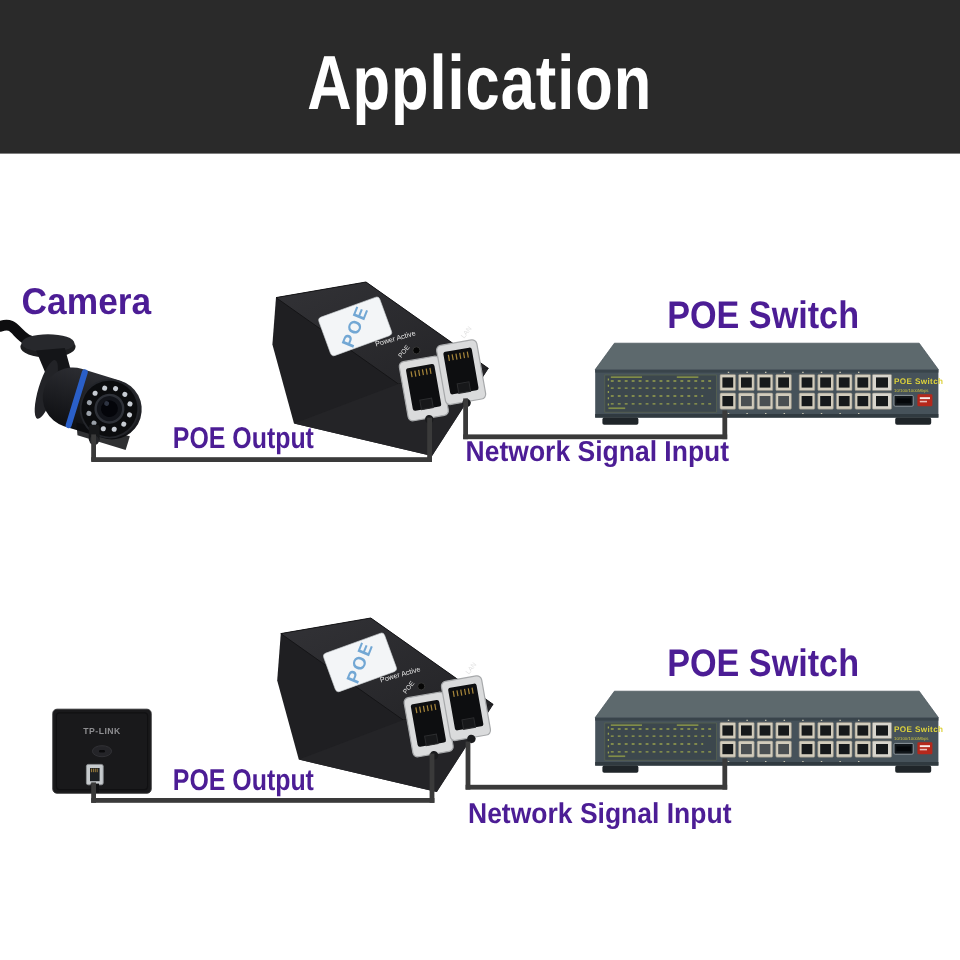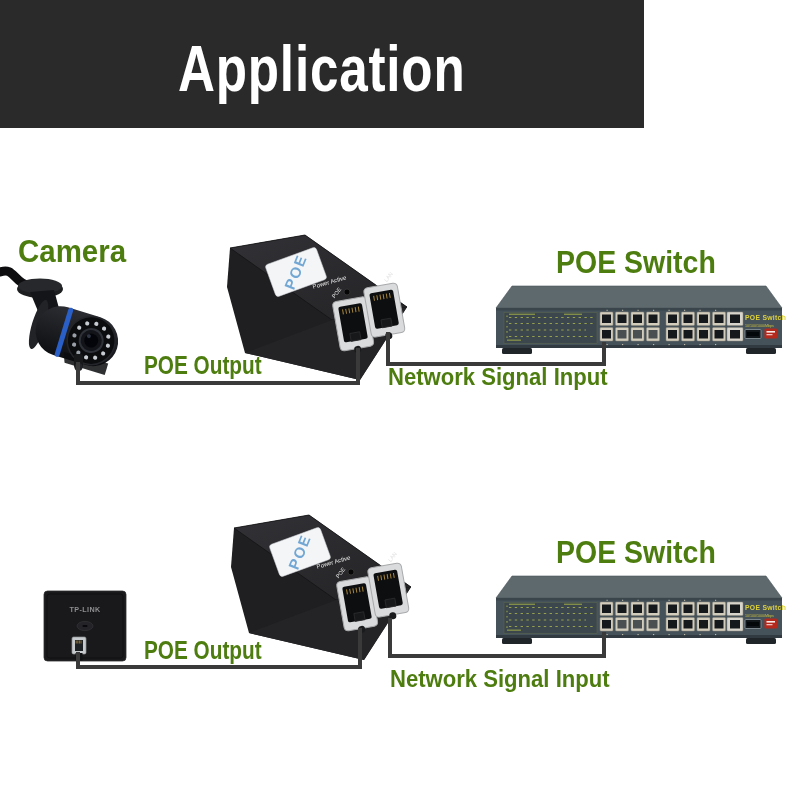--- a/index.html
+++ b/index.html
@@ -1,28 +1,28 @@
 <!DOCTYPE html>
 <html><head>
 <meta charset="utf-8">
 <style>
   html,body{margin:0;padding:0;background:#ffffff;}
   .canvas{
     position:relative;width:800px;height:800px;background:#ffffff;overflow:hidden;
     font-family:"Liberation Sans", sans-serif;
   }
   .app-header{
-    position:absolute;left:0;top:0;width:644px;height:128px;background:#2a2a2a;
+    position:absolute;left:0;top:0;width:800px;height:128px;background:#2a2a2a;
     display:flex;align-items:center;justify-content:center;
   }
   .app-title{
     color:#ffffff;font-size:64px;font-weight:bold;line-height:1;
     transform:scaleX(0.8);transform-origin:center;letter-spacing:1px;margin-top:10px;
   }
-  .lbl{position:absolute;color:#4d7c0f;font-weight:bold;line-height:1;white-space:nowrap;text-align:right;}
+  .lbl{position:absolute;color:#4c1d95;font-weight:bold;line-height:1;white-space:nowrap;text-align:right;}
   .lbl>span{display:inline-block;transform-origin:left center;}
   .cam-lbl{left:18px;top:236px;font-size:31px;}  .cam-lbl>span{transform:scaleX(.95);}
   .ap-lbl{left:26px;top:550px;font-size:33px;}   .ap-lbl>span{transform:scaleX(.9);}
   .sw-lbl-top{left:556px;top:246px;font-size:32px;} .sw-lbl-top>span{transform:scaleX(.89);}
   .sw-lbl-bot{left:556px;top:536px;font-size:32px;} .sw-lbl-bot>span{transform:scaleX(.89);}
   .po-top{left:144px;top:353px;font-size:25px;}  .po-top>span{transform:scaleX(.83);}
   .po-bot{left:144px;top:638px;font-size:25px;}  .po-bot>span{transform:scaleX(.83);}
   .ni-top{left:388px;top:365px;font-size:24px;}  .ni-top>span{transform:scaleX(.92);}
   .ni-bot{left:390px;top:667px;font-size:24px;}  .ni-bot>span{transform:scaleX(.92);}
   .cline{position:absolute;background:#3a3a3a;}

